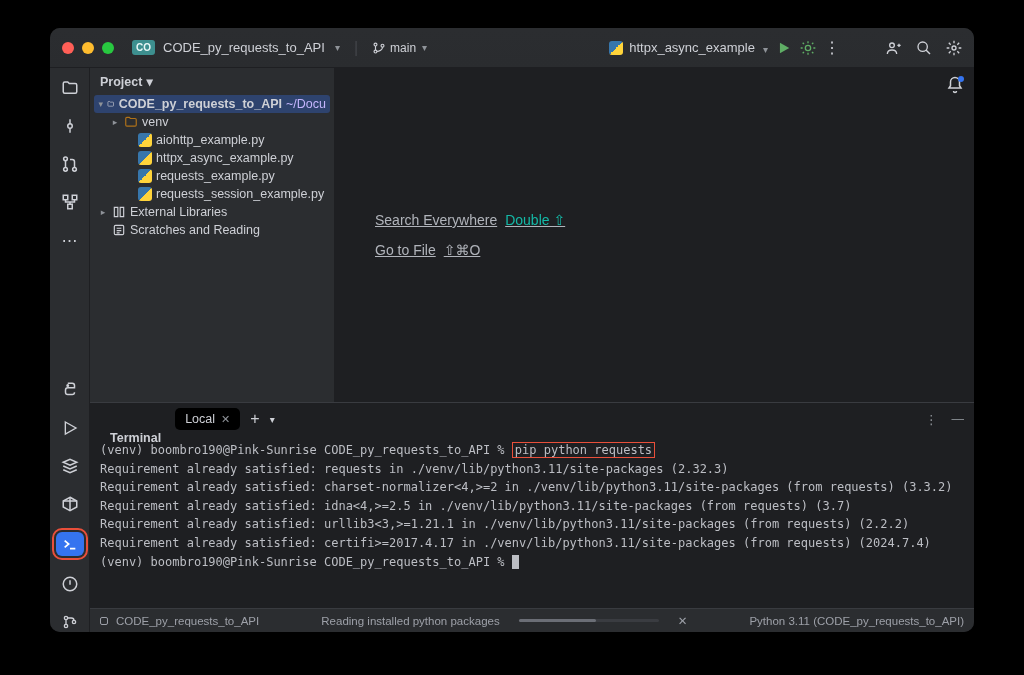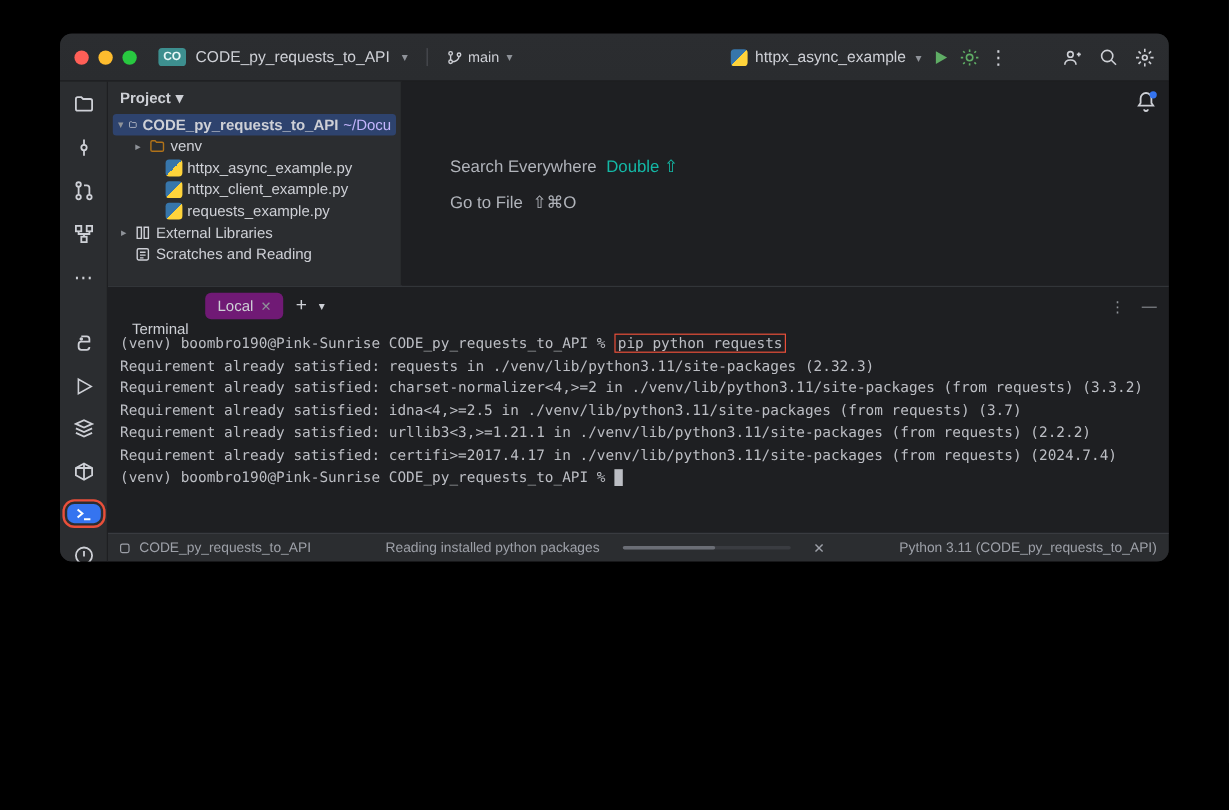--- a/index.html
+++ b/index.html
@@ -8,21 +8,21 @@
   width: 1024px;
   height: 675px;
   font-family: -apple-system, BlinkMacSystemFont, "Segoe UI", sans-serif;
   display: flex;
   align-items: flex-start;
   justify-content: center;
   padding-top: 28px;
 }
 .window {
   width: 924px;
-  height: 440px;
+  height: 604px;
   background: #1e1f22;
   border-radius: 10px;
   overflow: hidden;
   display: flex;
   flex-direction: column;
   box-shadow: 0 10px 40px rgba(0,0,0,0.5);
 }
 .titlebar {
   height: 40px;
   background: linear-gradient(to bottom, #2b2d30, #2a2c2f);
@@ -105,20 +105,21 @@
   background: #1e1f22;
   display: flex;
   flex-direction: column;
   align-items: flex-start;
   justify-content: center;
   padding-left: 40px;
   gap: 14px;
   color: #b1b4bb;
   font-size: 14px;
   position: relative;
+  text-decoration: underline;
 }
 .editor-area .bell {
   position: absolute;
   top: 8px;
   right: 10px;
   color: #ced0d6;
 }
 .editor-area .notif-dot {
   position: absolute;
   width: 6px; height: 6px;
@@ -139,22 +140,22 @@
 .term-tabs {
   display: flex;
   align-items: center;
   padding: 0 10px;
   height: 32px;
   gap: 4px;
   color: #ced0d6;
   font-size: 12.5px;
 }
 .term-tab { padding: 4px 10px; }
-.term-tab.label { font-weight: 400; margin-top: 37px; }
-.term-tab.active { background: #701a75; border-radius: 5px; display: flex; align-items: center; gap: 6px; }
+.term-tab.label { font-weight: 700; margin-top: 37px; }
+.term-tab.active { background: #000000; border-radius: 5px; display: flex; align-items: center; gap: 6px; }
 .term-tab .x { color: #8f9399; font-size: 11px; }
 .term-add { color: #ced0d6; padding: 0 6px; font-size: 16px; }
 .term-tabs .r { margin-left: auto; display: flex; gap: 14px; color: #8f9399; }
 .term-body {
   flex: 1;
   padding: 6px 10px;
   font-family: "Menlo", "Monaco", monospace;
   font-size: 12px;
   line-height: 1.55;
   color: #bcbec4;
@@ -353,29 +354,33 @@
             </div>
             <div class="tree-row indent1">
               <span class="twisty">▸</span>
               <svg width="14" height="14" viewBox="0 0 24 24" fill="none" stroke="#b07219" stroke-width="2">
                   <path d="M3 6a2 2 0 012-2h4l2 2h8a2 2 0 012 2v9a2 2 0 01-2 2H5a2 2 0 01-2-2V6z"></path>
                 </svg>
               <span>venv</span>
             </div>
             <div class="tree-row indent2">
                 <span class="py-icon"></span>
+                <span>aiohttp_example.py</span>
+              </div>
+            <div class="tree-row indent2">
+                <span class="py-icon"></span>
                 <span>httpx_async_example.py</span>
               </div>
             <div class="tree-row indent2">
                 <span class="py-icon"></span>
-                <span>httpx_client_example.py</span>
+                <span>requests_example.py</span>
               </div>
             <div class="tree-row indent2">
                 <span class="py-icon"></span>
-                <span>requests_example.py</span>
+                <span>requests_session_example.py</span>
               </div>
             <div class="tree-row">
               <span class="twisty">▸</span>
               <svg width="14" height="14" viewBox="0 0 24 24" fill="none" stroke="#ced0d6" stroke-width="2">
                   <path d="M4 4h6v16H4zM14 4h6v16h-6z"></path>
                 </svg>
               <span>External Libraries</span>
             </div>
             <div class="tree-row" style="padding-left:18px">
               <svg width="14" height="14" viewBox="0 0 24 24" fill="none" stroke="#ced0d6" stroke-width="2">

